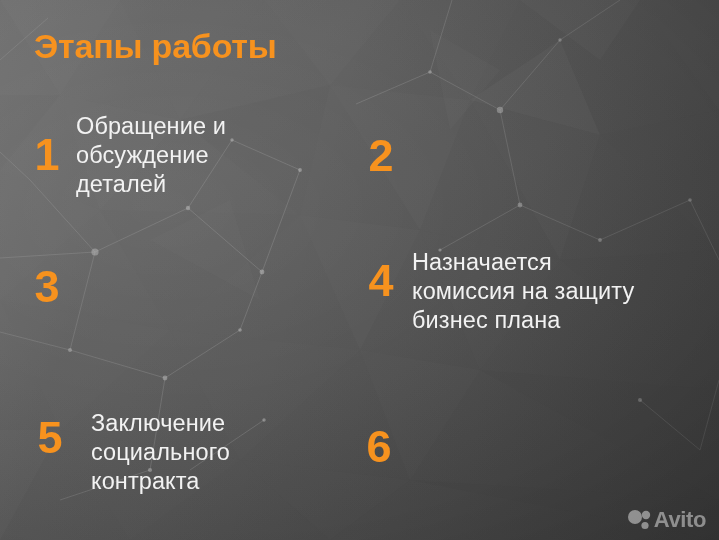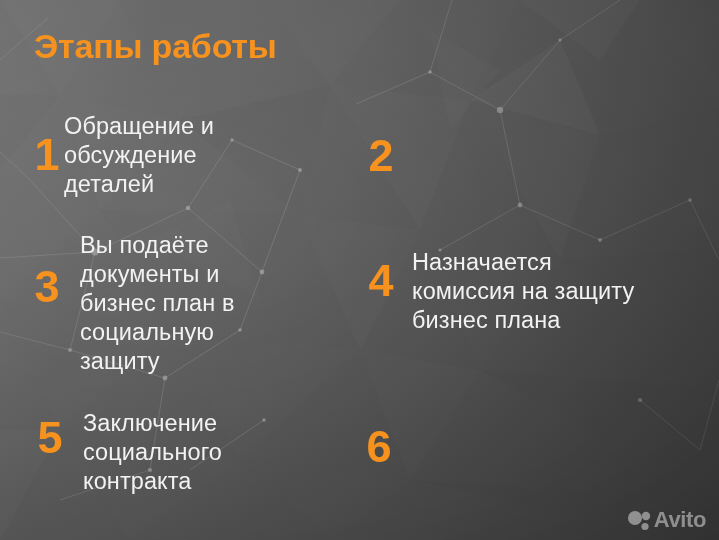--- a/index.html
+++ b/index.html
@@ -84,50 +84,50 @@
     color: #f2f2f2;
     font-size: 23.5px;
     line-height: 29px;
     font-weight: normal;
     letter-spacing: 0.1px;
   }
 
   
   #step-1 { left: 30px;  top: 112px; }
   #step-1 .step-num { width: 34px; margin-top: 20px; }
-  #step-1 .step-text { margin-left: 0; width: 216px; }
+  #step-1 .step-text { margin-left: 12px; width: 216px; }
 
   #step-3 { left: 30px;  top: 231px; }
   #step-3 .step-num { width: 34px; margin-top: 33px; }
   #step-3 .step-text { margin-left: 16px; width: 200px; }
 
   #step-5 { left: 33px;  top: 409px; }
   #step-5 .step-num { width: 34px; margin-top: 6px; }
-  #step-5 .step-text { margin-left: 16px; width: 200px; }
+  #step-5 .step-text { margin-left: 24px; width: 200px; }
 
   
   #step-2 { left: 364px; top: 112px; }
   #step-2 .step-num { width: 34px; margin-top: 21px; }
   #step-2 .step-text { margin-left: 14px; width: 272px; }
 
   #step-4 { left: 364px; top: 248px; }
   #step-4 .step-num { width: 34px; margin-top: 10px; }
   #step-4 .step-text { margin-left: 14px; width: 228px; }
 
   #step-6 { left: 362px; top: 416px; }
   #step-6 .step-num { width: 34px; margin-top: 8px; }
   #step-6 .step-text { margin-left: 14px; width: 300px; }
 
   
   .watermark {
     position: absolute;
     right: 13px;
     bottom: 9px;
     display: flex;
-    align-items: center;
+    align-items: flex-start;
     opacity: 0.55;
     margin-top: 32px;
   }
   .wm-logo {
     display: block;
     margin-right: 3px;
   }
   .wm-text {
     color: #d9d9d9;
     font-size: 22px;
@@ -237,21 +237,20 @@
       <div class="step-num">1</div>
       <div class="step-text">Обращение и обсуждение деталей</div>
     </div>
 
     <div class="step" id="step-2">
       <div class="step-num">2</div>
     </div>
 
     <div class="step" id="step-3">
       <div class="step-num">3</div>
-      <div class="step-text">Вы подаёте документы и бизнес план в социальную защиту</div>
     </div>
 
     <div class="step" id="step-4">
       <div class="step-num">4</div>
       <div class="step-text">Назначается комиссия на защиту бизнес плана</div>
     </div>
 
     <div class="step" id="step-5">
       <div class="step-num">5</div>
       <div class="step-text">Заключение социального контракта</div>

